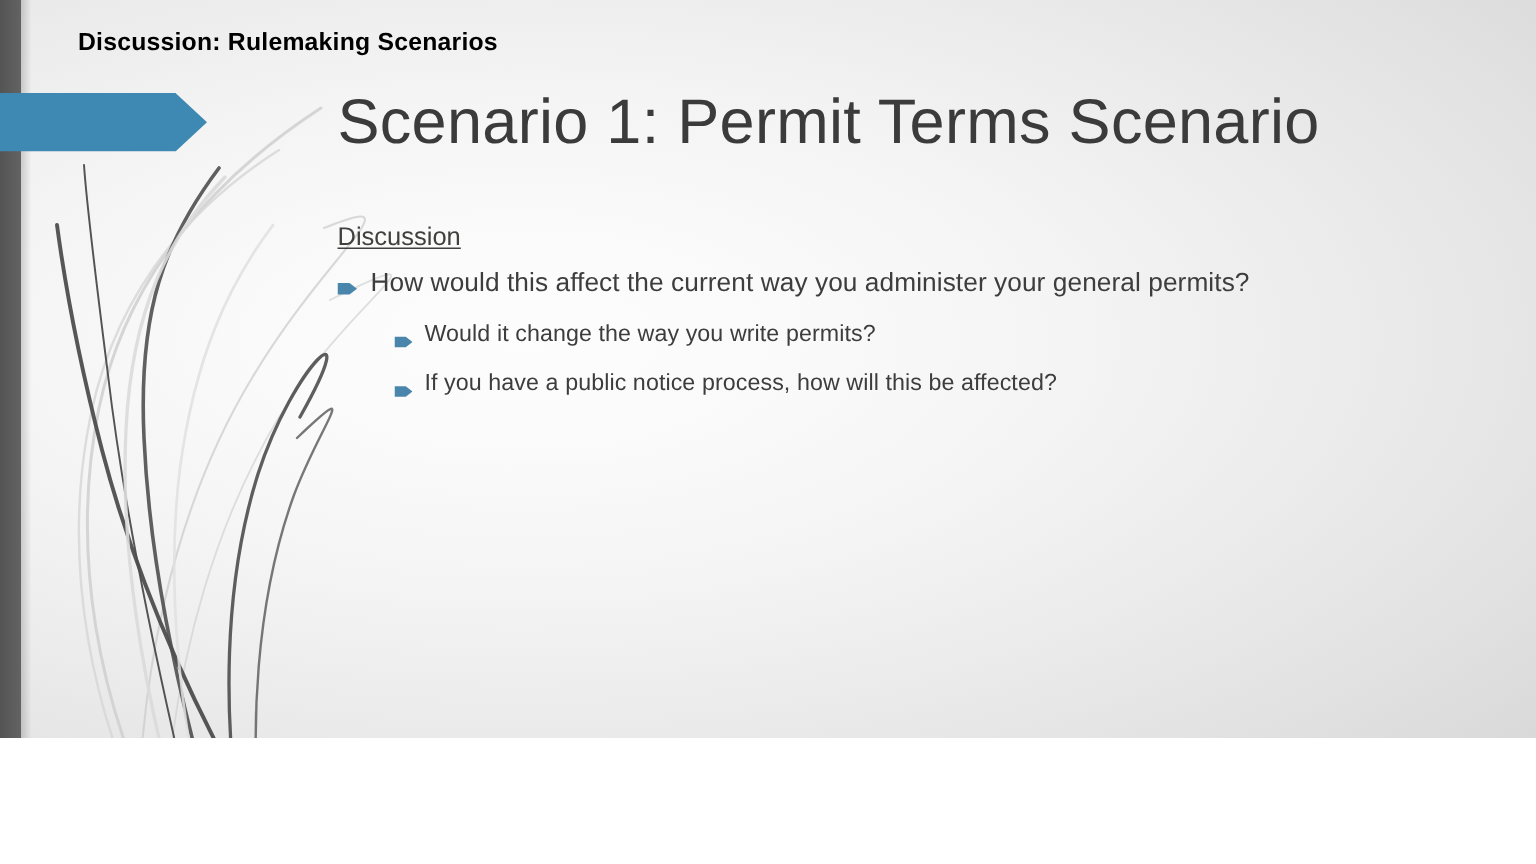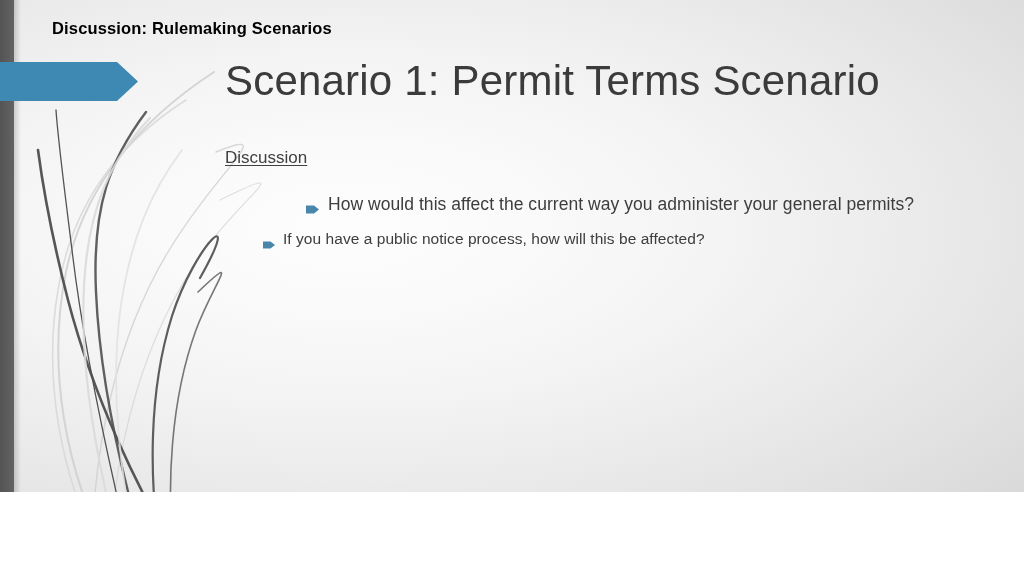--- a/index.html
+++ b/index.html
@@ -110,29 +110,29 @@
     position: absolute;
     left: 225px;
     top: 147px;
     width: 770px;
   }
   .lead-label {
     font-size: 17px;
     color: #40403f;
     text-decoration: underline;
     text-underline-offset: 2px;
-    margin-bottom: 24px;
+    margin-bottom: 8px;
     line-height: 22px;
   }
   .bullet-row {
     display: flex;
     align-items: flex-start;
     margin-bottom: 11px;
   }
-  .bullet-row.level-1 { margin-left: 0px; justify-content: center; }
+  .bullet-row.level-1 { margin-left: 0px; }
   .bullet-row.level-2 { margin-left: 38px; margin-bottom: 9px; }
 
   .bullet-glyph {
     flex: 0 0 auto;
     margin-top: 6px;
     margin-right: 9px;
   }
   .bullet-row.level-1 .bullet-glyph { margin-top: 7px; }
   .bullet-row.level-2 .bullet-glyph { margin-top: 6px; margin-right: 8px; }
 
@@ -195,20 +195,28 @@
 
     <div class="bullet-row level-1">
       <span class="bullet-glyph">
         <svg width="13" height="9" viewBox="0 0 13 9" xmlns="http://www.w3.org/2000/svg">
           <path d="M0 0.6 L8 0.6 L13 4.5 L8 8.4 L0 8.4 Z" fill="#4a86ab"></path>
         </svg>
       </span>
       <span class="bullet-text">How would this affect the current way you administer your general permits?</span>
     </div>
 
+    <div class="bullet-row level-2">
+      <span class="bullet-glyph">
+        <svg width="12" height="8" viewBox="0 0 12 8" xmlns="http://www.w3.org/2000/svg">
+          <path d="M0 0.5 L7.5 0.5 L12 4 L7.5 7.5 L0 7.5 Z" fill="#4a86ab"></path>
+        </svg>
+      </span>
+      <span class="bullet-text">Would it change the way you write permits?</span>
+    </div>
 
     <div class="bullet-row level-2">
       <span class="bullet-glyph">
         <svg width="12" height="8" viewBox="0 0 12 8" xmlns="http://www.w3.org/2000/svg">
           <path d="M0 0.5 L7.5 0.5 L12 4 L7.5 7.5 L0 7.5 Z" fill="#4a86ab"></path>
         </svg>
       </span>
       <span class="bullet-text">If you have a public notice process, how will this be affected?</span>
     </div>
 

